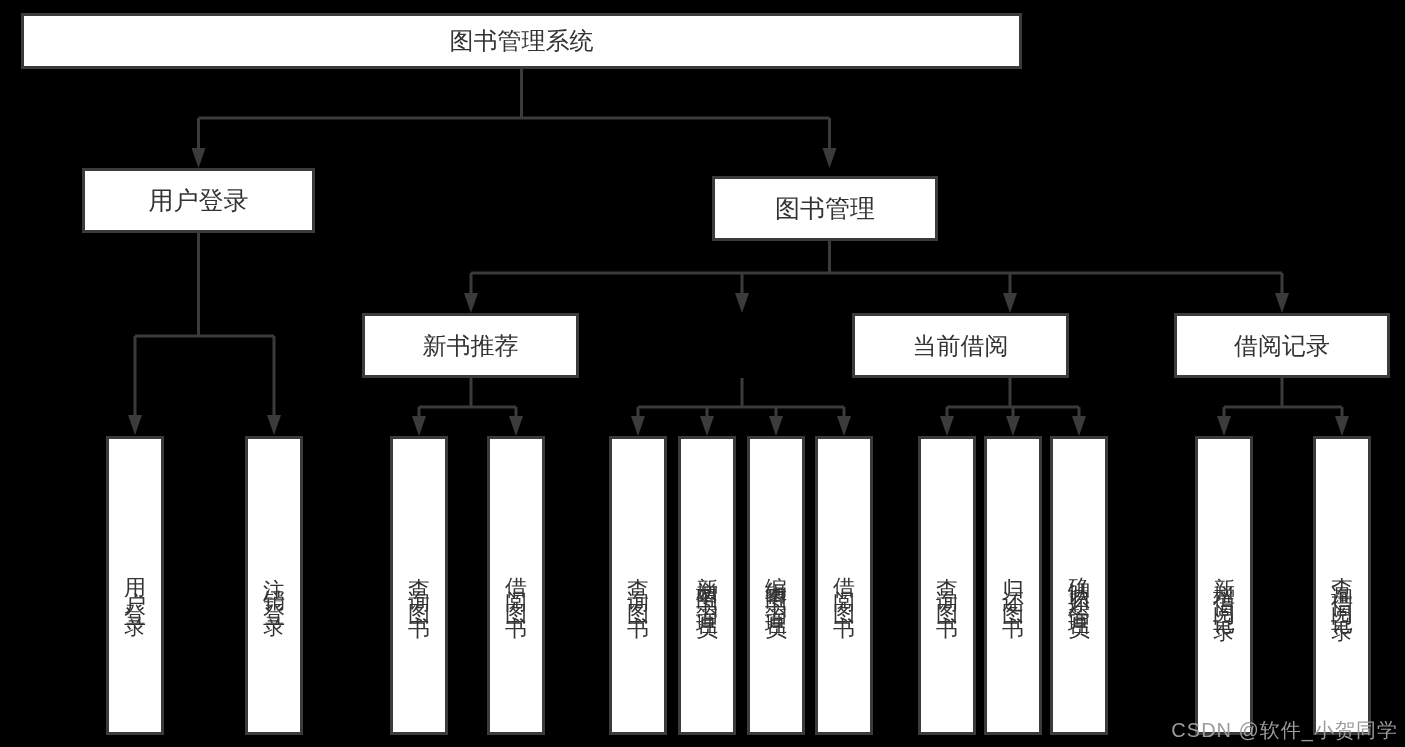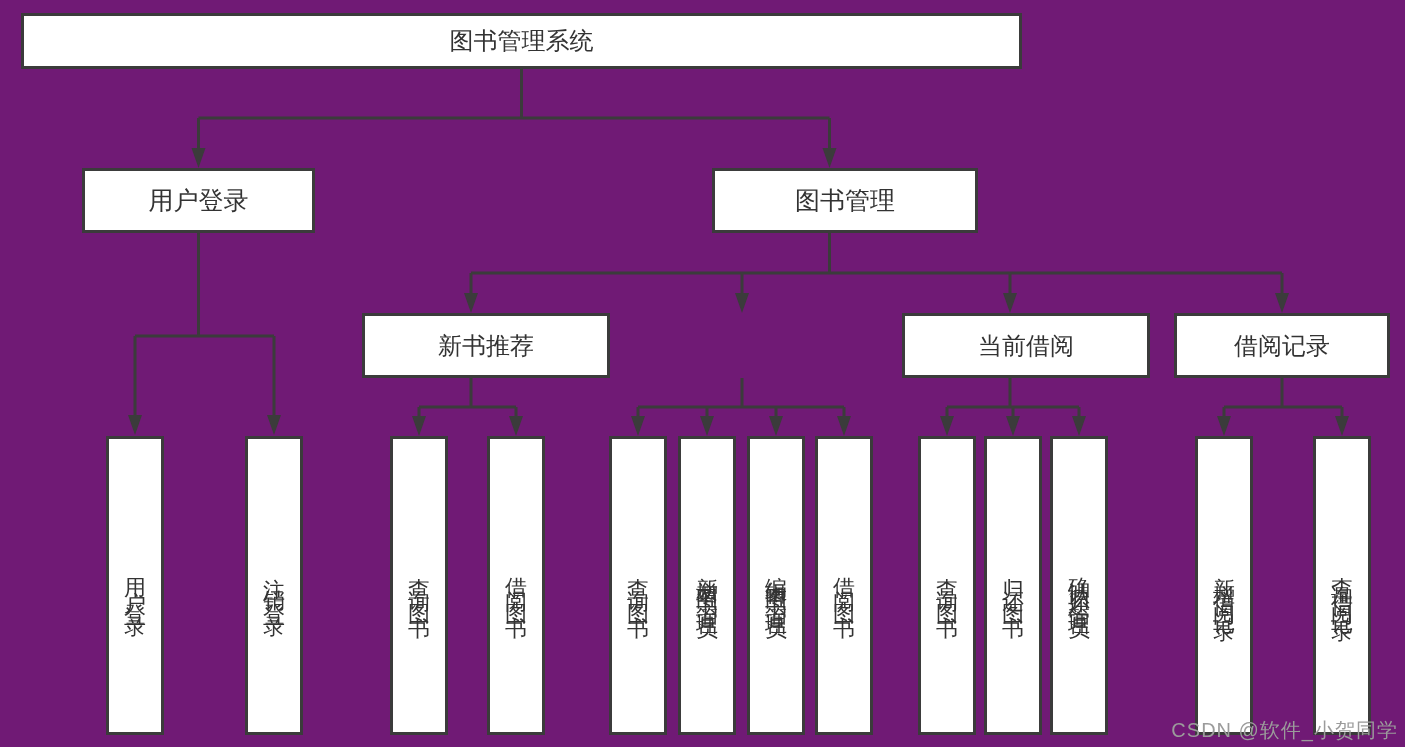--- a/index.html
+++ b/index.html
@@ -5,41 +5,41 @@
   :root{
     --line:#3b3b3b;
     --text:#333333;
     --box-bg:#ffffff;
     --watermark:#9b9b9b;
   }
   html,body{margin:0;padding:0;background:#ffffff;}
   #stage{
     position:relative;
     width:1405px;height:747px;
-    background:#701a75;
+    background:#000000;
     font-family:"Liberation Sans","DejaVu Sans",sans-serif;
     color:var(--text);
     overflow:hidden;
   }
   #connectors{position:absolute;left:0;top:0;width:1405px;height:747px;}
   #connectors path{stroke:var(--line);stroke-width:3;fill:none;}
   #connectors polygon{fill:var(--line);stroke:none;}
   .node{
     position:absolute;
     background:var(--box-bg);
     border:3px solid var(--line);
     box-sizing:border-box;
     display:flex;align-items:center;justify-content:center;
     text-align:center;
   }
   .root{left:21px;top:13px;width:1001px;height:56px;font-size:24px;}
   .l2{top:168px;height:65px;font-size:25px;}
   .l2a{left:82px;width:233px;}
-  .l2b{left:712px;width:266px;}
-  .l3{top:313px;width:248px;height:65px;font-size:24px;}
+  .l2b{left:712px;width:226px;margin-top:8px;}
+  .l3{top:313px;width:217px;height:65px;font-size:24px;}
   .leaf{
     top:436px;width:58px;height:299px;
     font-size:22px;
   }
   .leaf .vtxt{
     writing-mode:vertical-rl;
     text-orientation:mixed;
     white-space:nowrap;
   }
   .ls4 .vtxt{letter-spacing:13px;}
@@ -101,21 +101,21 @@
   <div class="node l2 l2a">
     <span>用户登录</span>
   </div>
   <div class="node l2 l2b">
     <span>图书管理</span>
   </div>
 
   <div class="node l3" style="left:362px;">
     <span>新书推荐</span>
   </div>
-  <div class="node l3" style="left:902px;justify-content:center;">
+  <div class="node l3" style="left:852px;justify-content:center;">
     <span>当前借阅</span>
   </div>
   <div class="node l3" style="left:1174px;width:216px;">
     <span>借阅记录</span>
   </div>
 
   <div class="node leaf ls4" style="left:106px;">
     <span class="vtxt">用户登录</span>
   </div>
   <div class="node leaf ls4" style="left:245px;">

